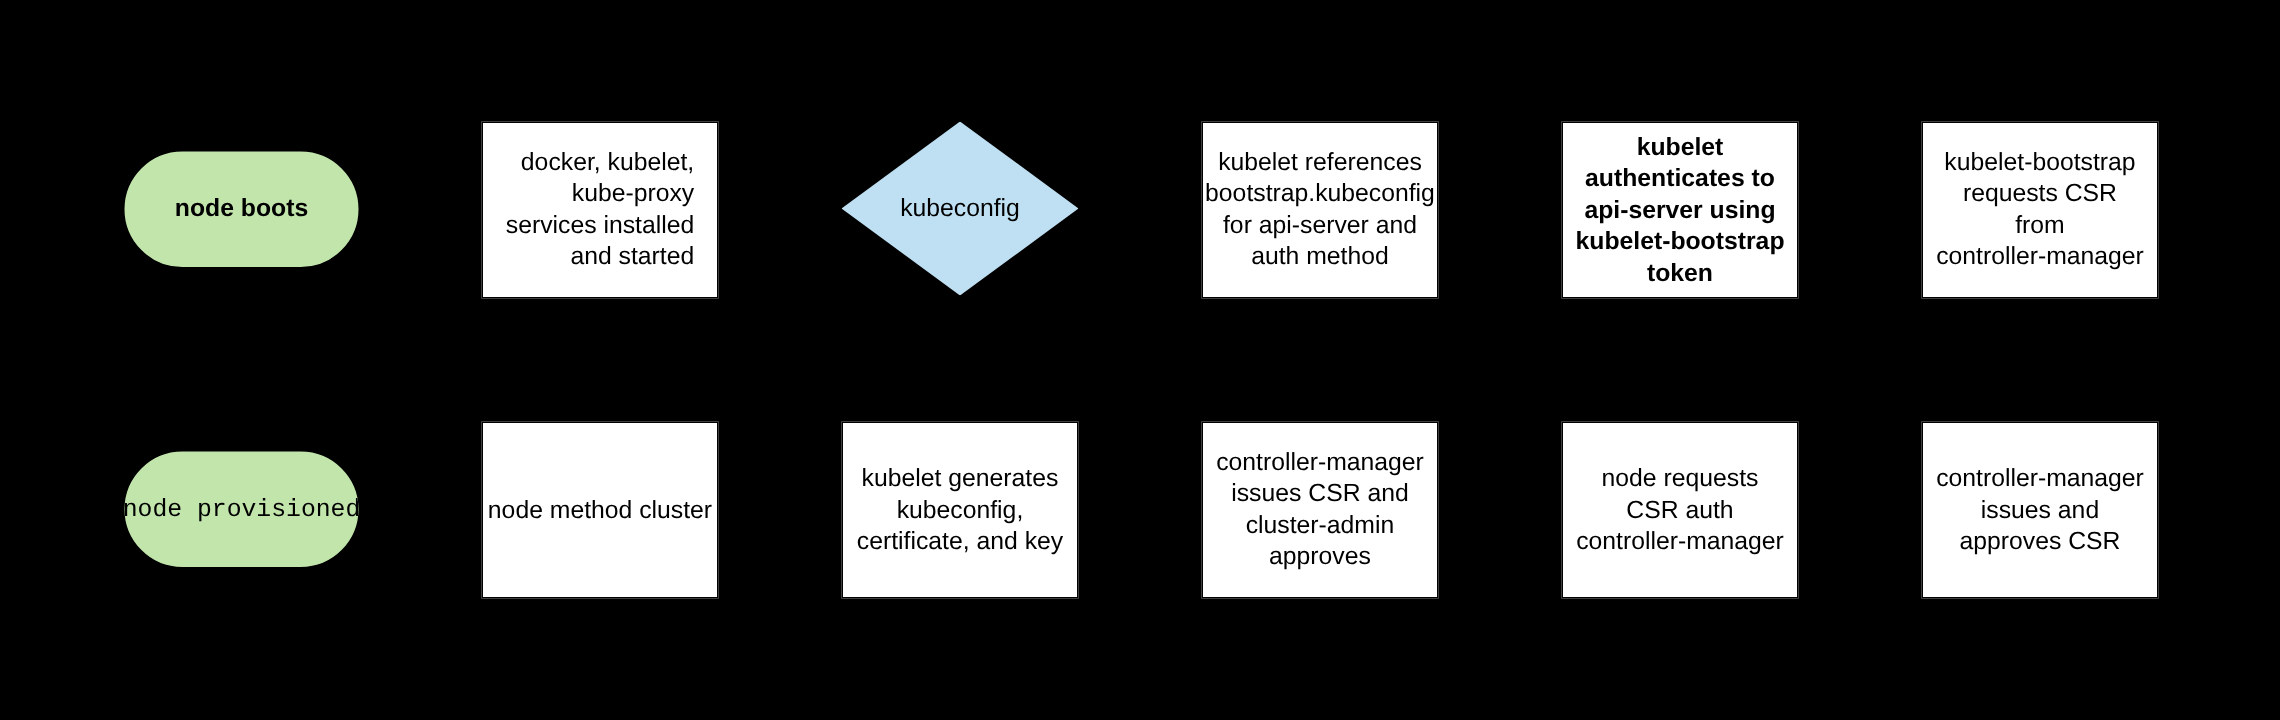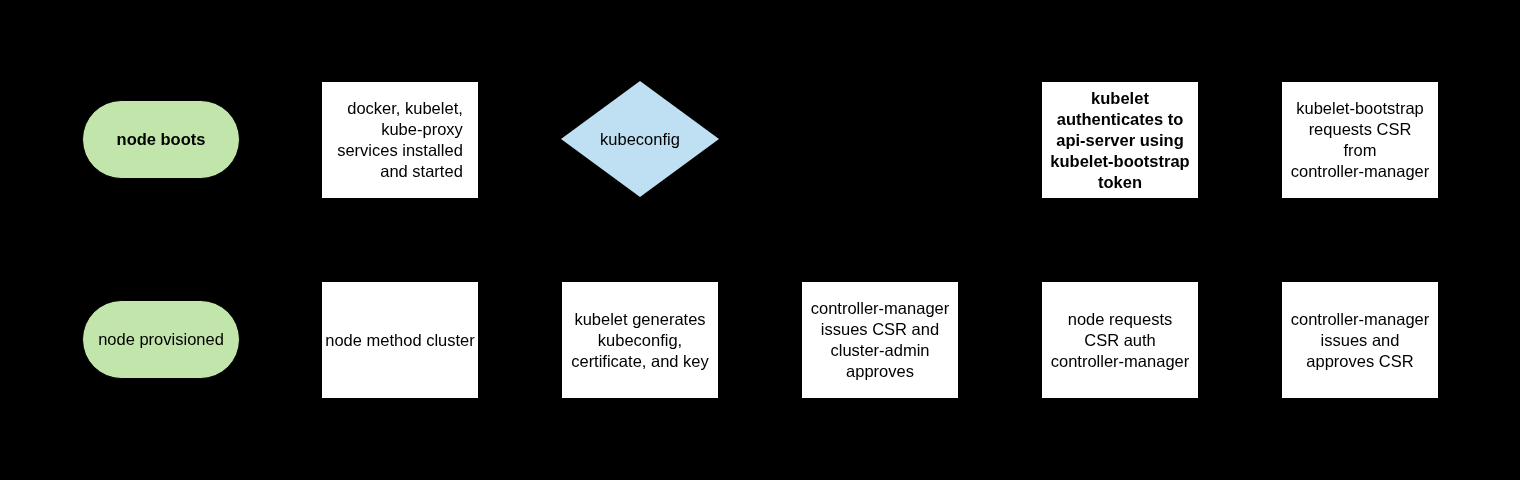--- a/index.html
+++ b/index.html
@@ -55,33 +55,37 @@
 
   <div class="node terminator" style="left:82px;  top:100px;font-weight:bold;">node boots</div>
 
   <div class="node process" style="left:321px; top:81px;text-align:right;">docker, kubelet,
 kube-proxy
 services installed
 and started</div>
 
   <div class="node decision" style="left:561px; top:81px;">kubeconfig</div>
 
+  <div class="node process" style="left:801px; top:81px;">kubelet references
+bootstrap.kubeconfig
+for api-server and
+auth method</div>
 
   <div class="node process" style="left:1041px; top:81px;font-weight:bold;">kubelet
 authenticates to
 api-server using
 kubelet-bootstrap
 token</div>
 
   <div class="node process" style="left:1281px; top:81px;">kubelet-bootstrap
 requests CSR
 from
 controller-manager</div>
 
-  <div class="node terminator" style="left:82px;  top:300px;">node provisioned</div>
+  <div class="node terminator" style="left:82px;  top:300px;font-family:Liberation Mono, monospace;">node provisioned</div>
 
   <div class="node process" style="left:321px; top:281px;">node method cluster</div>
 
   <div class="node process" style="left:561px; top:281px;text-align:center;">kubelet generates
 kubeconfig,
 certificate, and key</div>
 
   <div class="node process" style="left:801px; top:281px;">controller-manager
 issues CSR and
 cluster-admin

